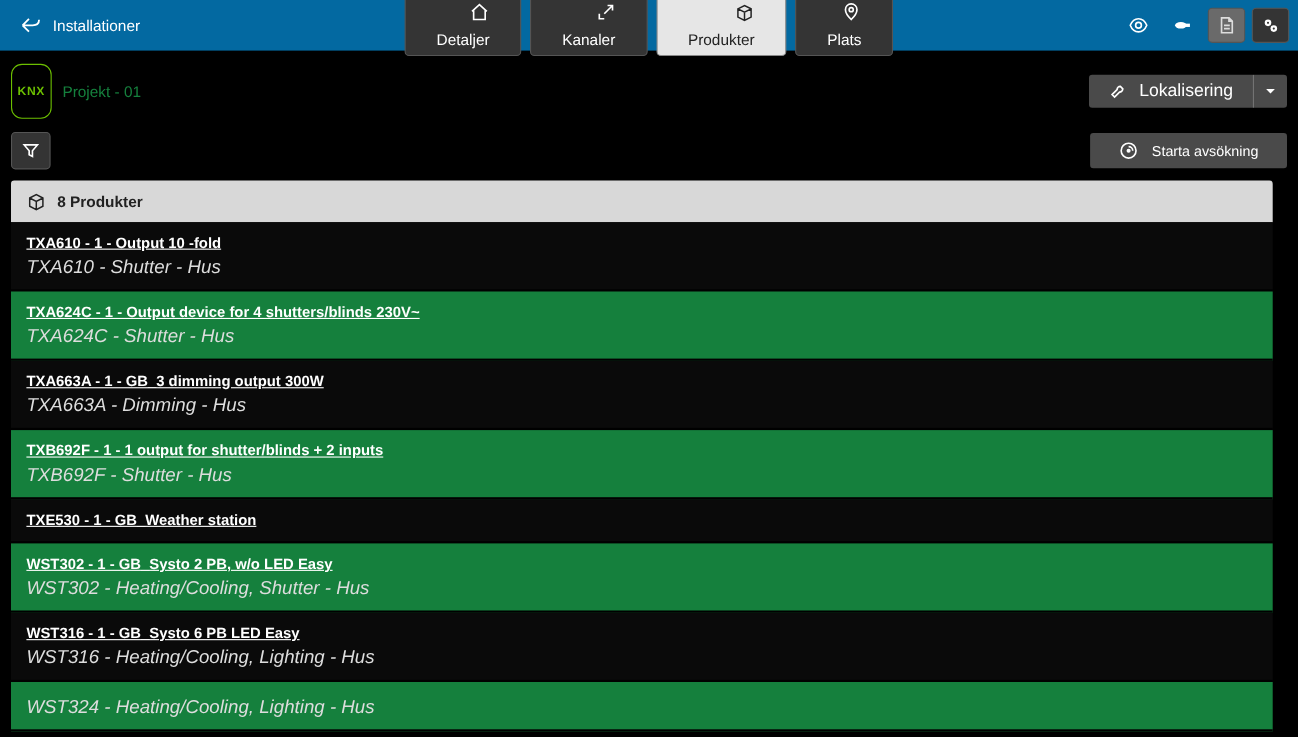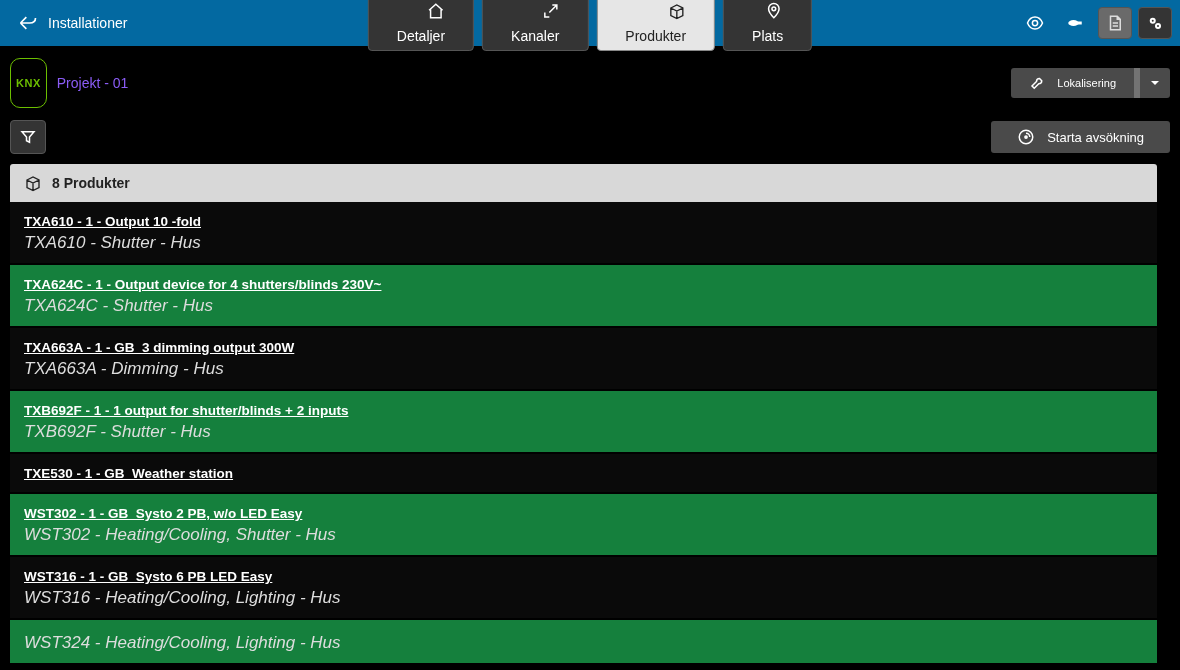--- a/index.html
+++ b/index.html
@@ -92,42 +92,42 @@
     color: #6cbf00;
     font-size: 11px;
     font-weight: bold;
     border: 1px solid #6cbf00;
     border-radius: 10px;
     padding: 18px 5px;
     letter-spacing: 0.5px;
   }
   .project-name {
     font-size: 14px;
-    color: #8b5cf6;
+    color: #15803d;
   }
   .subbar-right {
     margin-left: auto;
     display: flex;
     gap: 8px;
   }
   .dropdown-btn {
     display: flex;
     align-items: center;
     background: #4a4a4a;
     border-radius: 3px;
     overflow: hidden;
   }
   .dropdown-main {
     display: flex;
     align-items: center;
     gap: 10px;
     padding: 6px 18px;
-    font-size: 11px;
-    cursor: pointer;
-    border-right: 6px solid #737373;
+    font-size: 16px;
+    cursor: pointer;
+    border-right: 1px solid #737373;
   }
   .dropdown-main svg { width: 18px; height: 18px; }
   .dropdown-arrow {
     padding: 6px 10px;
     cursor: pointer;
     display: flex;
     align-items: center;
   }
   .dropdown-arrow svg { width: 10px; height: 10px; }
   .filterbar {

